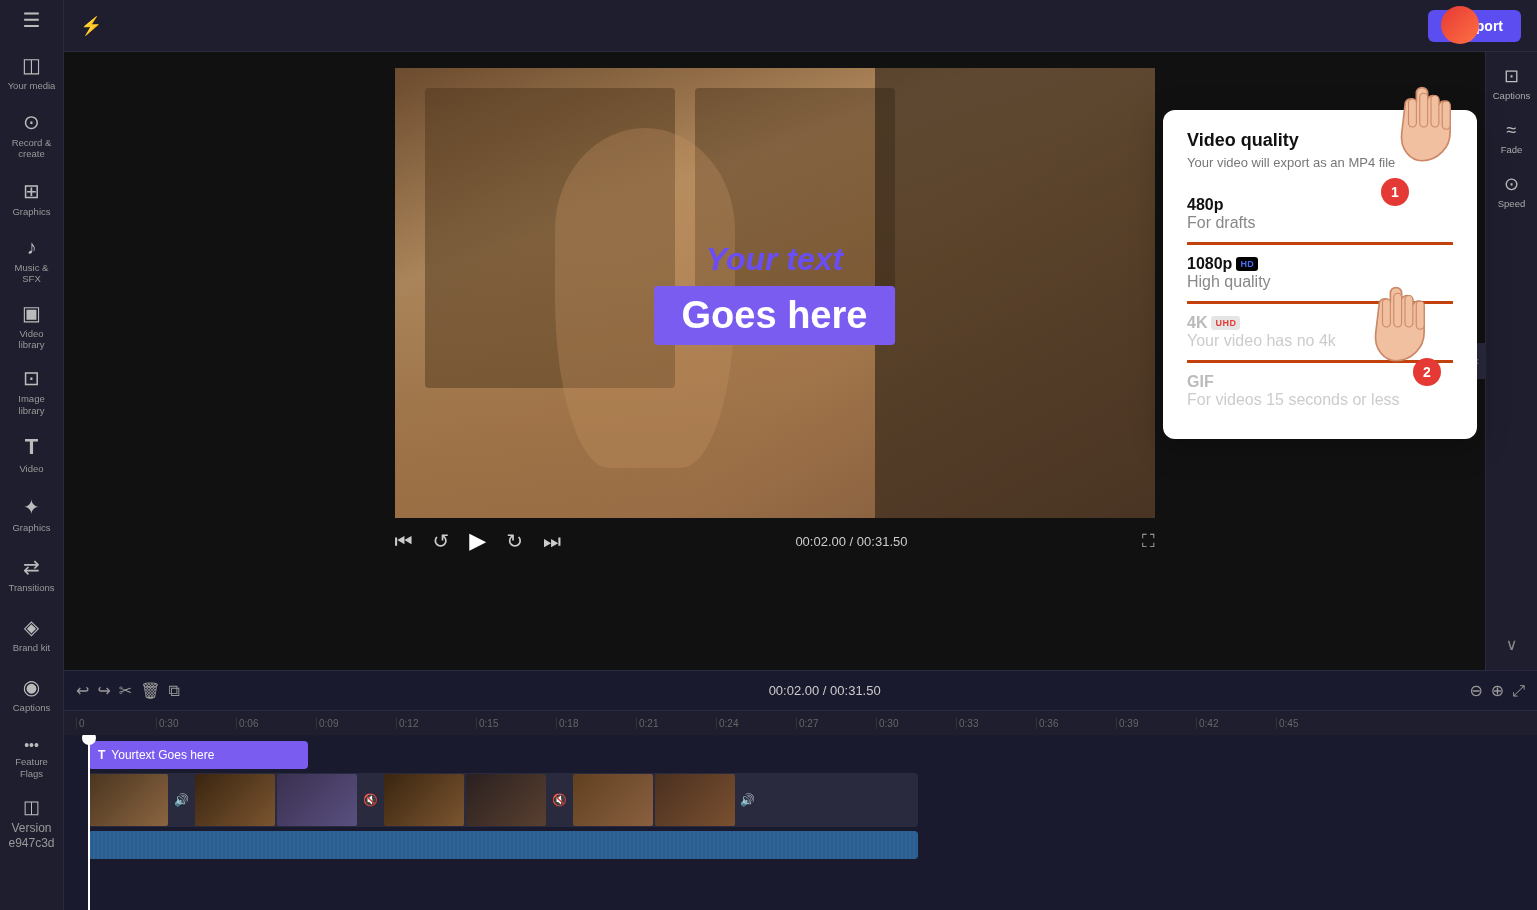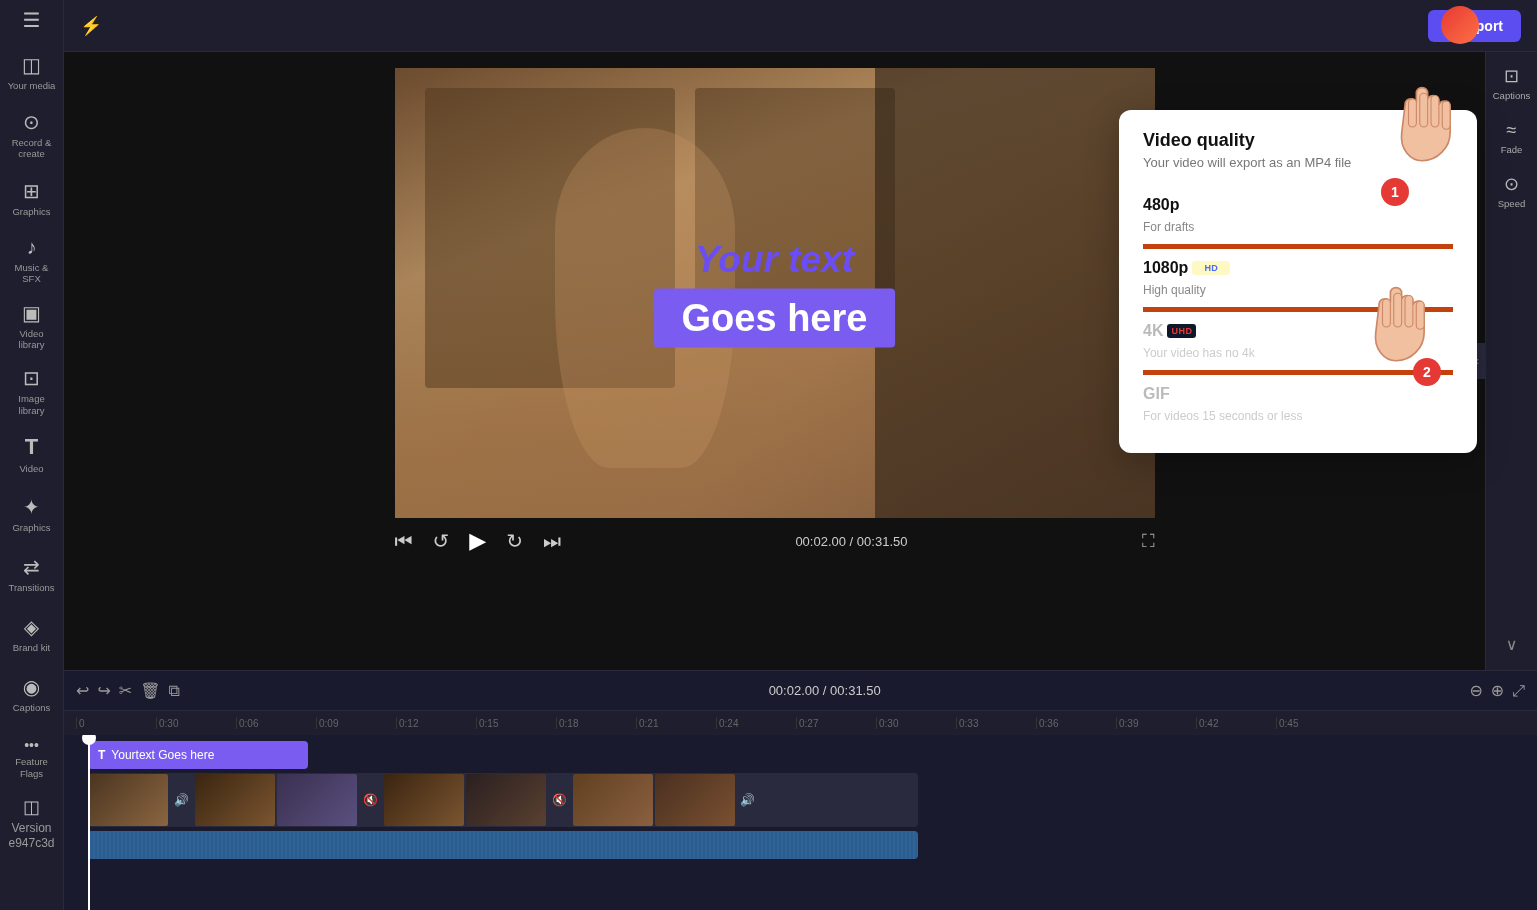--- a/index.html
+++ b/index.html
@@ -145,21 +145,21 @@
       top: 50%;
       left: 50%;
       transform: translate(-50%, -50%);
       display: flex;
       flex-direction: column;
       align-items: center;
       gap: 8px;
     }
     .text-line1 {
       color: #6b4df5;
-      font-size: 37px;
+      font-size: 32px;
       font-weight: 700;
       font-style: italic;
     }
     .text-line2 {
       background: #7b5cf0;
       color: white;
       font-size: 38px;
       font-weight: 800;
       padding: 8px 28px;
       border-radius: 4px;
@@ -307,69 +307,69 @@
       height: 14px;
       background: #fff;
       border-radius: 50%;
     }
 
     
     #quality-dropdown {
       position: absolute;
       top: 58px;
       right: 60px;
-      width: 358px;
+      width: 314px;
       background: white;
       border-radius: 12px;
       box-shadow: 0 8px 32px rgba(0,0,0,0.25);
       z-index: 100;
       padding: 20px 24px;
     }
     .quality-title {
       font-size: 18px;
       font-weight: 700;
       color: #111;
       margin-bottom: 4px;
     }
     .quality-subtitle {
       font-size: 13px;
       color: #777;
       margin-bottom: 16px;
     }
     .quality-option {
       padding: 10px 0;
       cursor: pointer;
-      border-bottom: 5px solid #c2410c;
+      border-bottom: 3px solid #c2410c;
     }
     .quality-option:last-child { border-bottom: none; }
     .quality-option .q-name {
       font-size: 16px;
       font-weight: 600;
       color: #111;
       display: flex;
       align-items: center;
       gap: 4px;
     }
     .quality-option .q-desc {
-      font-size: 12px;
+      font-size: 16px;
       color: #888;
-      margin-top: 6px;
+      margin-top: 0;
     }
     .badge-hd {
-      background: #fef9c3;
+      background: #000000;
       color: #4a6cf7;
       font-size: 9px;
       font-weight: 700;
-      padding: 2px 12px;
+      padding: 2px 4px;
       border-radius: 3px;
       vertical-align: super;
       letter-spacing: 0.5px;
     }
     .badge-uhd {
-      background: #0f172a;
+      background: #e5e5e5;
       color: #e53935;
       font-size: 9px;
       font-weight: 700;
       padding: 2px 4px;
       border-radius: 3px;
       vertical-align: super;
       letter-spacing: 0.5px;
     }
     .quality-option.disabled .q-name { color: #bbb; }
     .quality-option.disabled .q-desc { color: #ccc; }

